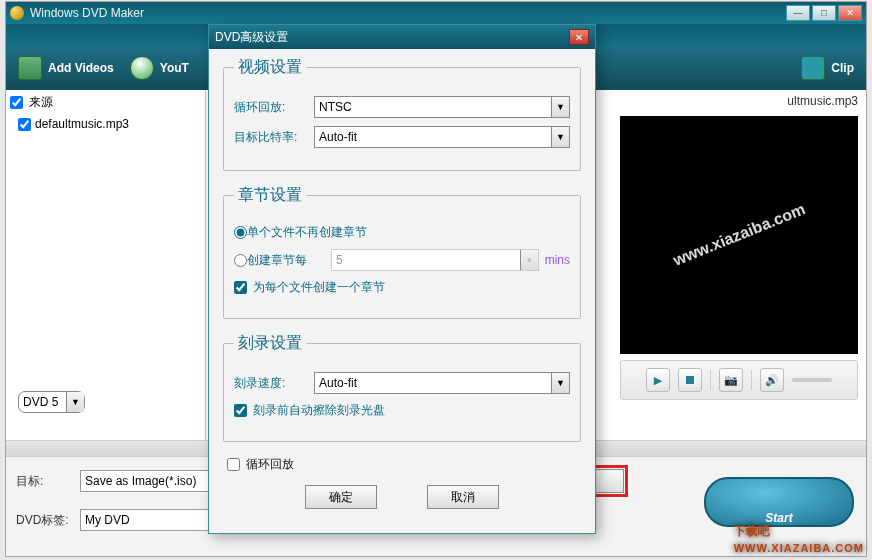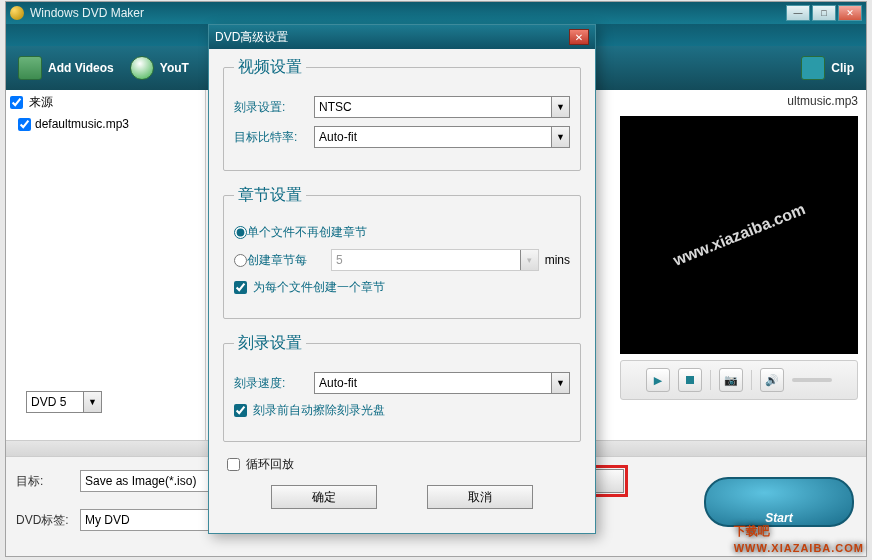--- a/index.html
+++ b/index.html
@@ -68,24 +68,24 @@
 .fld-row { display: flex; align-items: center; margin: 8px 0; gap: 8px; }
 .fld-label { color: #0d6b84; width: 72px; }
 .fld-select { flex:1; height: 22px; border: 1px solid #888; background: #fff; display: flex; align-items: center; padding: 8px 4px; position: relative; }
 .fld-select .arrow { position: absolute; right: 0; top: 0; width: 18px; height: 20px; background: linear-gradient(#f5f5f5,#ddd); border-left: 1px solid #888; display: flex; align-items: center; justify-content: center; font-size: 9px;}
 .fld-select.faded { color: #999; border-color: #ccc; }
 .radio-row { display: flex; align-items: center; margin: 8px 0; color: #0d6b84; }
 .radio-row input { accent-color: #0d6b84; }
 .chk-row { display: flex; align-items: center; gap: 6px; margin: 8px 0; color: #0d6b84; }
 .chk-row input { accent-color: #0d6b84; }
 .chk-label-black { color: #111; }
-.mins-label { color: #000000; margin-left: 6px; }
+.mins-label { color: #8b5cf6; margin-left: 6px; }
 
 .dlg-btns { display: flex; justify-content: center; gap: 50px; padding: 4px 0 8px 0; }
-.dlg-btn { width: 106px; height: 24px; border: 1px solid #888; background: linear-gradient(#fafafa,#dedede); display:flex; align-items:center; justify-content:center; }
+.dlg-btn { width: 72px; height: 24px; border: 1px solid #888; background: linear-gradient(#fafafa,#dedede); display:flex; align-items:center; justify-content:center; }
 
 </style>
 </head>
 <body>
 
 <div class="app-window">
 
   <div class="titlebar">
     <div class="logo"></div>
     <div class="title">Windows DVD Maker</div>
@@ -123,21 +123,21 @@
     <div class="left-panel">
       <div class="src-header">
         <input type="checkbox" checked="" style="">
         <span>来源</span>
       </div>
       <div class="file-row">
         <input type="checkbox" checked="" style="">
         <span>defaultmusic.mp3</span>
       </div>
       <div style="position:relative; height:280px;">
-        <div class="fld-select" style="position:absolute; bottom:0; left:16px; width:76px;">
+        <div class="fld-select" style="position:absolute; bottom:0; left:8px; width:67px;border-radius:7px;">
           <span>DVD 5</span>
           <div class="arrow">▼</div>
         </div>
       </div>
     </div>
 
     <div class="right-panel">
       <div class="rp-header">
         <span>音</span>
         <span class="preview-name">ultmusic.mp3</span>
@@ -190,21 +190,21 @@
 <div class="dialog">
   <div class="dlg-title">
     <span class="t">DVD高级设置</span>
     <div class="dlg-close">✕</div>
   </div>
   <div class="dlg-body">
 
     <fieldset>
       <legend>视频设置</legend>
       <div class="fld-row">
-        <div class="fld-label">刻录设置:</div>
+        <div class="fld-label">循环回放:</div>
         <div class="fld-select">
           <span>NTSC</span>
           <div class="arrow">▼</div>
         </div>
       </div>
       <div class="fld-row">
         <div class="fld-label">目标比特率:</div>
         <div class="fld-select">
           <span>Auto-fit</span>
           <div class="arrow">▼</div>

